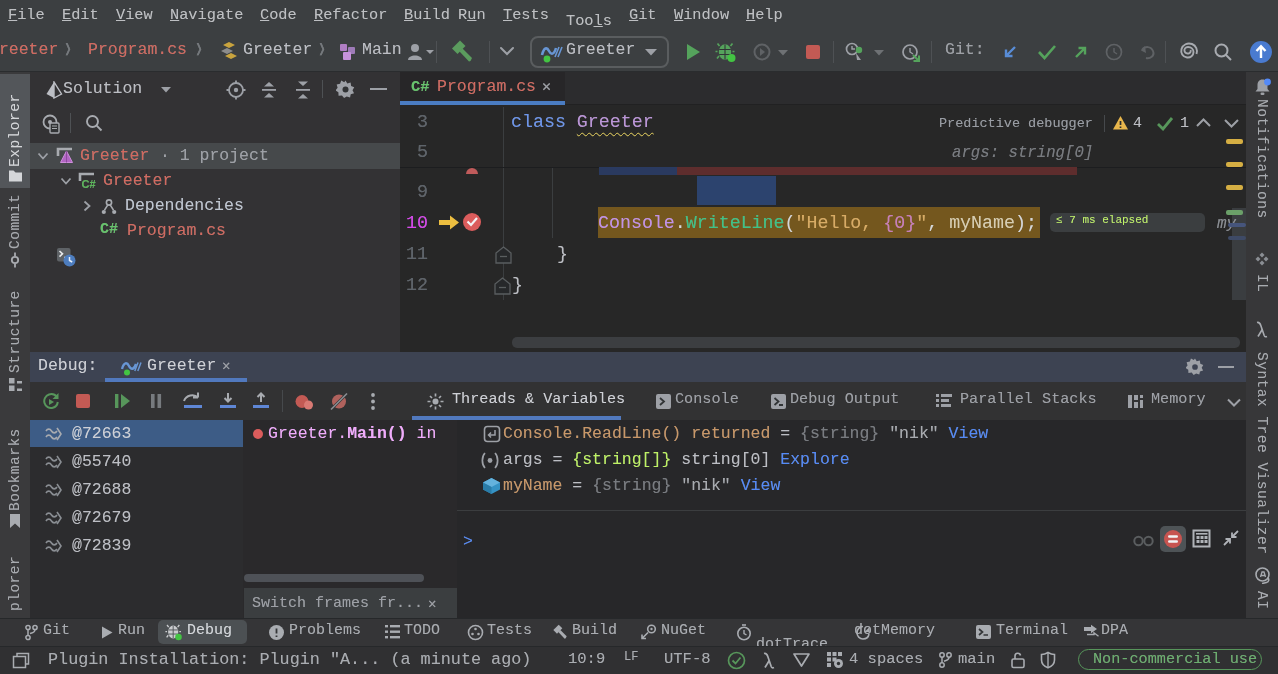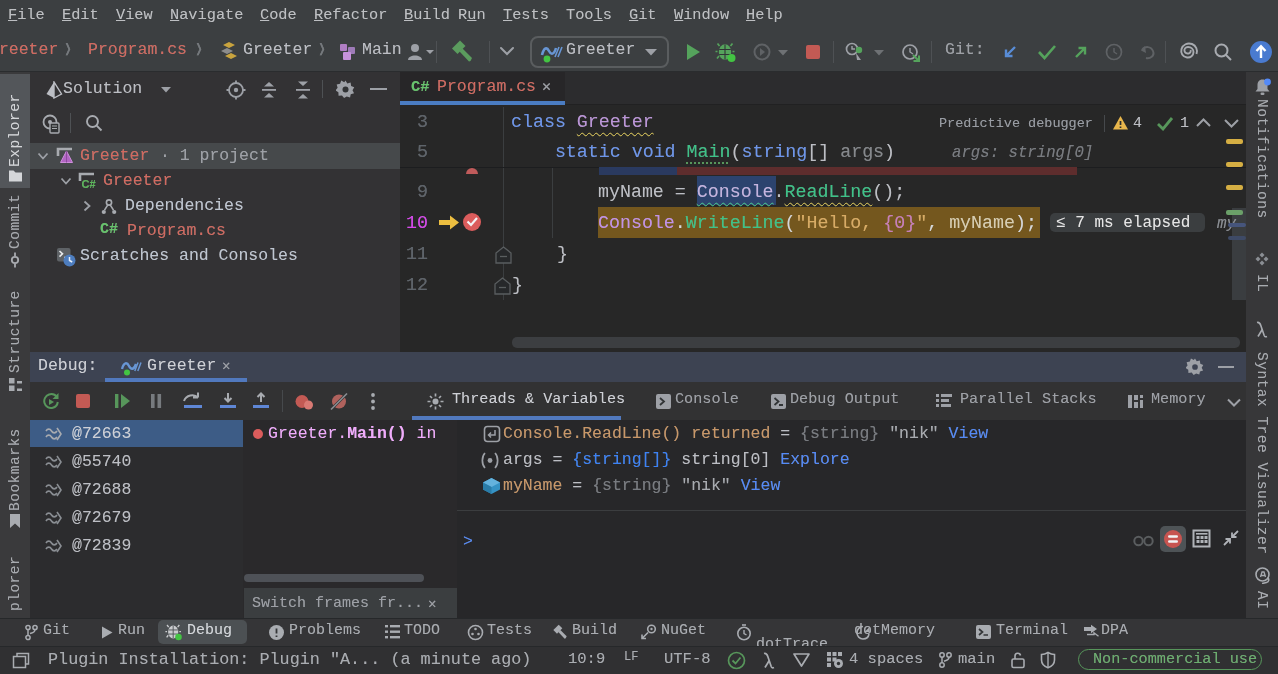--- a/index.html
+++ b/index.html
@@ -18,21 +18,21 @@
 <div id="menu" style="position:absolute;left:0;top:0;width:1278px;height:31px;font-size:15.3px;color:#BDBFC2">
 <span class="a" style="left:8px;top:6px"><u>F</u>ile</span>
 <span class="a" style="left:62px;top:6px"><u>E</u>dit</span>
 <span class="a" style="left:116px;top:6px"><u>V</u>iew</span>
 <span class="a" style="left:170px;top:6px"><u>N</u>avigate</span>
 <span class="a" style="left:260px;top:6px"><u>C</u>ode</span>
 <span class="a" style="left:314px;top:6px"><u>R</u>efactor</span>
 <span class="a" style="left:404px;top:6px"><u>B</u>uild</span>
 <span class="a" style="left:458px;top:6px">R<u>u</u>n</span>
 <span class="a" style="left:503px;top:6px"><u>T</u>ests</span>
-<span class="a" style="left:566px;top:6px">Too<u>l</u>s</span>
+<span class="a" style="left:566px;top:12px">Too<u>l</u>s</span>
 <span class="a" style="left:629px;top:6px"><u>G</u>it</span>
 <span class="a" style="left:674px;top:6px"><u>W</u>indow</span>
 <span class="a" style="left:746px;top:6px"><u>H</u>elp</span>
 </div>
 
 <div class="a" style="left:0;top:31px;width:1278px;height:41px;background:#3C3F41;border-bottom:1px solid #2a2c2e"></div>
 <div id="navbar" style="position:absolute;left:0;top:31px;width:1278px;height:40px;font-size:16.5px">
 <span class="a" style="left:-11px;top:9px;color:#D2695F">Greeter</span>
 <span class="a" style="left:63px;top:8px;color:#75797D;transform:scaleX(.7)">❯</span>
 <span class="a" style="left:88px;top:9px;color:#D2695F">Program.cs</span>
@@ -260,21 +260,20 @@
 <span class="a" style="left:95px;top:124px;color:#BFC6D1">Dependencies</span>
 <span class="a" style="left:70px;top:149px;color:#67C46C;font-size:15px;font-weight:bold">C#</span>
 <span class="a" style="left:97px;top:149px;color:#D2695F">Program.cs</span>
 <svg class="ic" style="left:26px;top:175px" width="20" height="20" viewBox="0 0 20 20">
         <rect x="1" y="1" width="13.5" height="13.5" rx="2" fill="#5E6266"></rect>
         <path d="M3.5 4 L6.5 6.8 L3.5 9.6" stroke="#E8EAEC" stroke-width="1.6" fill="none"></path>
         <path d="M8 10.5 L11 10.5" stroke="#E8EAEC" stroke-width="1.6"></path>
         <circle cx="13.5" cy="13.5" r="6" fill="#4D7DBF"></circle>
         <path d="M13.5 10 L13.5 13.5 L16.2 15" stroke="#E8F0FA" stroke-width="1.5" fill="none"></path>
       </svg>
-<span class="a" style="left:50px;top:174px;color:#BFC6D1">Scratches and Consoles</span>
 </div>
 
 <div class="a" style="left:400px;top:72px;width:846px;height:280px;background:#272727"></div>
 <div id="editor" style="position:absolute;left:400px;top:72px;width:846px;height:280px;font-size:18.3px">
 
 <div class="a" style="left:0;top:0;width:846px;height:33px;background:#2C2C2E;border-bottom:1px solid #212122"></div>
 <div class="a" style="left:0;top:0;width:165px;height:33px;background:#272628"></div>
 <span class="a" style="left:11px;top:6px;color:#67C46C;font-size:15.5px;font-weight:bold">C#</span>
 <span class="a" style="left:37px;top:5px;color:#D2695F;font-size:16.5px">Program.cs</span>
 <span class="a" style="left:142px;top:5px;color:#9DA0A6;font-size:15px">✕</span>
@@ -303,21 +302,20 @@
 <svg class="ic" style="left:62px;top:140px" width="20" height="20" viewBox="0 0 20 20">
         <circle cx="10" cy="10" r="9" fill="#DB5C5C"></circle>
         <path d="M5.5 9.5 L9 13 L15 6" stroke="#F2F3F5" stroke-width="2.2" fill="none"></path>
       </svg>
 <svg class="ic" style="left:66px;top:96px" width="12" height="6" viewBox="0 0 12 6">
         <path d="M0 6 A 6 6 0 0 1 12 6 Z" fill="#C05B5B"></path>
       </svg>
 
 <span class="a" style="left:111px;top:40px"><span style="color:#6C95EB">class</span> <span class="wavy-y" style="color:#BB95D8">Greeter</span></span>
 
-<span class="a" style="left:111px;top:70px">    <span style="color:#6C95EB">static void</span> <span class="dot-g" style="color:#3DC288">Main</span>(<span style="color:#6C95EB">string</span>[] <span style="color:#85888C">args</span>)</span>
 <span class="a" style="left:552px;top:72px;color:#787B80;font-style:italic;font-size:15.7px">args: string[0]</span>
 
 <span class="a" style="left:539px;top:44px;color:#989CA3;font-size:13.5px">Predictive debugger</span>
 <div class="a" style="left:704px;top:43px;width:1px;height:17px;background:#46494C"></div>
 <svg class="ic" style="left:712px;top:43px" width="17" height="16" viewBox="0 0 17 16">
         <path d="M8.5 1 L16 14.5 L1 14.5 Z" fill="#E8B64C"></path>
         <path d="M8.5 6 L8.5 10 M8.5 11.5 L8.5 13" stroke="#2B2D30" stroke-width="1.7"></path>
       </svg>
 <span class="a" style="left:733px;top:43px;color:#BCBEC4;font-size:15px">4</span>
 <svg class="ic" style="left:756px;top:44px" width="18" height="15" viewBox="0 0 18 15">
@@ -325,26 +323,25 @@
       </svg>
 <span class="a" style="left:780px;top:43px;color:#BCBEC4;font-size:15px">1</span>
 <svg class="ic" style="left:795px;top:45px" width="17" height="12" viewBox="0 0 17 12">
         <path d="M2 9 L8.5 2.5 L15 9" stroke="#9DA0A6" stroke-width="2" fill="none"></path>
       </svg>
 <svg class="ic" style="left:823px;top:45px" width="17" height="12" viewBox="0 0 17 12">
         <path d="M2 3 L8.5 9.5 L15 3" stroke="#9DA0A6" stroke-width="2" fill="none"></path>
       </svg>
 
 <div class="a" style="left:297px;top:104px;width:79px;height:29px;background:#2C436E"></div>
-<span class="a" style="left:198px;top:110px"><span style="color:#BCBEC4">myName = </span><span class="wavy-t" style="color:#C4B3DE">Console</span><span style="color:#BCBEC4">.</span><span class="wavy-y" style="color:#3DC288">ReadLine</span><span style="color:#BCBEC4">();</span></span>
 
 <div class="a" style="left:198px;top:135px;width:442px;height:31px;background:#74571E"></div>
 <span class="a" style="left:198px;top:141px"><span style="color:#C191E8">Console</span><span style="color:#D3D6DA">.</span><span style="color:#3DC288">WriteLine</span><span style="color:#D3D6DA">(</span><span style="color:#D8AB63">"Hello, </span><span style="color:#C77DBB">{0}</span><span style="color:#D8AB63">"</span><span style="color:#D3D6DA">, </span><span style="color:#D6CDB2">myName</span><span style="color:#D3D6DA">);</span></span>
 <div class="a" style="left:650px;top:141px;width:155px;height:19px;background:#3B3E40;border-radius:5px"></div>
-<span class="a" style="left:656px;top:142px;color:#e5e5e5;font-size:16px">≤ 7 ms elapsed</span>
+<span class="a" style="left:656px;top:142px;color:#bef264;font-size:11px">≤ 7 ms elapsed</span>
 
 <span class="a" style="left:157px;top:172px;color:#BCBEC4">}</span>
 <span class="a" style="left:112px;top:203px;color:#BCBEC4">}</span>
 
 <svg class="ic" style="left:95px;top:174px" width="17" height="18" viewBox="0 0 17 18">
         <path d="M8.5 1 L16 7 L16 17 L1 17 L1 7 Z" fill="#26282A" stroke="#5A5E60" stroke-width="1.3"></path>
         <path d="M5 10.5 L12 10.5" stroke="#5A5E60" stroke-width="1.3"></path>
       </svg>
 <svg class="ic" style="left:94px;top:205px" width="17" height="18" viewBox="0 0 17 18">
         <path d="M8.5 1 L16 7 L16 17 L1 17 L1 7 Z" fill="#26282A" stroke="#5A5E60" stroke-width="1.3"></path>
@@ -542,21 +539,21 @@
 <div id="vars">
 <svg class="ic" style="left:453px;top:73px" width="18" height="18" viewBox="0 0 18 18">
           <rect x="1.5" y="1.5" width="15" height="15" rx="3" stroke="#9DA0A6" stroke-width="1.6" fill="none"></rect>
           <path d="M12 5 L12 10 L6 10 M8 7.5 L5.5 10 L8 12.5" stroke="#9DA0A6" stroke-width="1.5" fill="none"></path>
         </svg>
 <span class="a" style="left:473px;top:72px"><span style="color:#C99767">Console.ReadLine() returned</span><span style="color:#BCBEC4"> = </span><span style="color:#787B80">{string}</span><span style="color:#A8ABB0"> "nik"</span> <span style="color:#548AF7">View</span></span>
 <svg class="ic" style="left:450px;top:99px" width="20" height="19" viewBox="0 0 20 19">
           <path d="M5 2 C1.5 5.5 1.5 13.5 5 17 M15 2 C18.5 5.5 18.5 13.5 15 17" stroke="#9DA0A6" stroke-width="1.7" fill="none"></path>
           <circle cx="10" cy="9.5" r="2.4" fill="#9DA0A6"></circle>
         </svg>
-<span class="a" style="left:473px;top:98px"><span style="color:#BCBEC4">args = </span><span style="color:#3b82f6">{string[]}</span><span style="color:#BCBEC4"> string[0]</span> <span style="color:#548AF7">Explore</span></span>
+<span class="a" style="left:473px;top:98px"><span style="color:#BCBEC4">args = </span><span style="color:#bef264">{string[]}</span><span style="color:#BCBEC4"> string[0]</span> <span style="color:#548AF7">Explore</span></span>
 <svg class="ic" style="left:452px;top:125px" width="19" height="18" viewBox="0 0 19 18">
           <path d="M9.5 1 L18 5.5 L18 12.5 L9.5 17 L1 12.5 L1 5.5 Z" fill="#3592C4"></path>
           <path d="M1 5.5 L9.5 10 L18 5.5 L9.5 1 Z" fill="#64B2DD"></path>
           <path d="M9.5 10 L9.5 17 L1 12.5 L1 5.5 Z" fill="#2A7CA8"></path>
         </svg>
 <span class="a" style="left:473px;top:124px"><span style="color:#C99767">myName</span><span style="color:#BCBEC4"> = </span><span style="color:#787B80">{string}</span><span style="color:#A8ABB0"> "nik"</span> <span style="color:#548AF7">View</span></span>
 </div>
 
 <div class="a" style="left:427px;top:158px;width:789px;height:1px;background:#3B3D3F"></div>
 <span class="a" style="left:433px;top:180px;color:#548AF7">&gt;</span>

